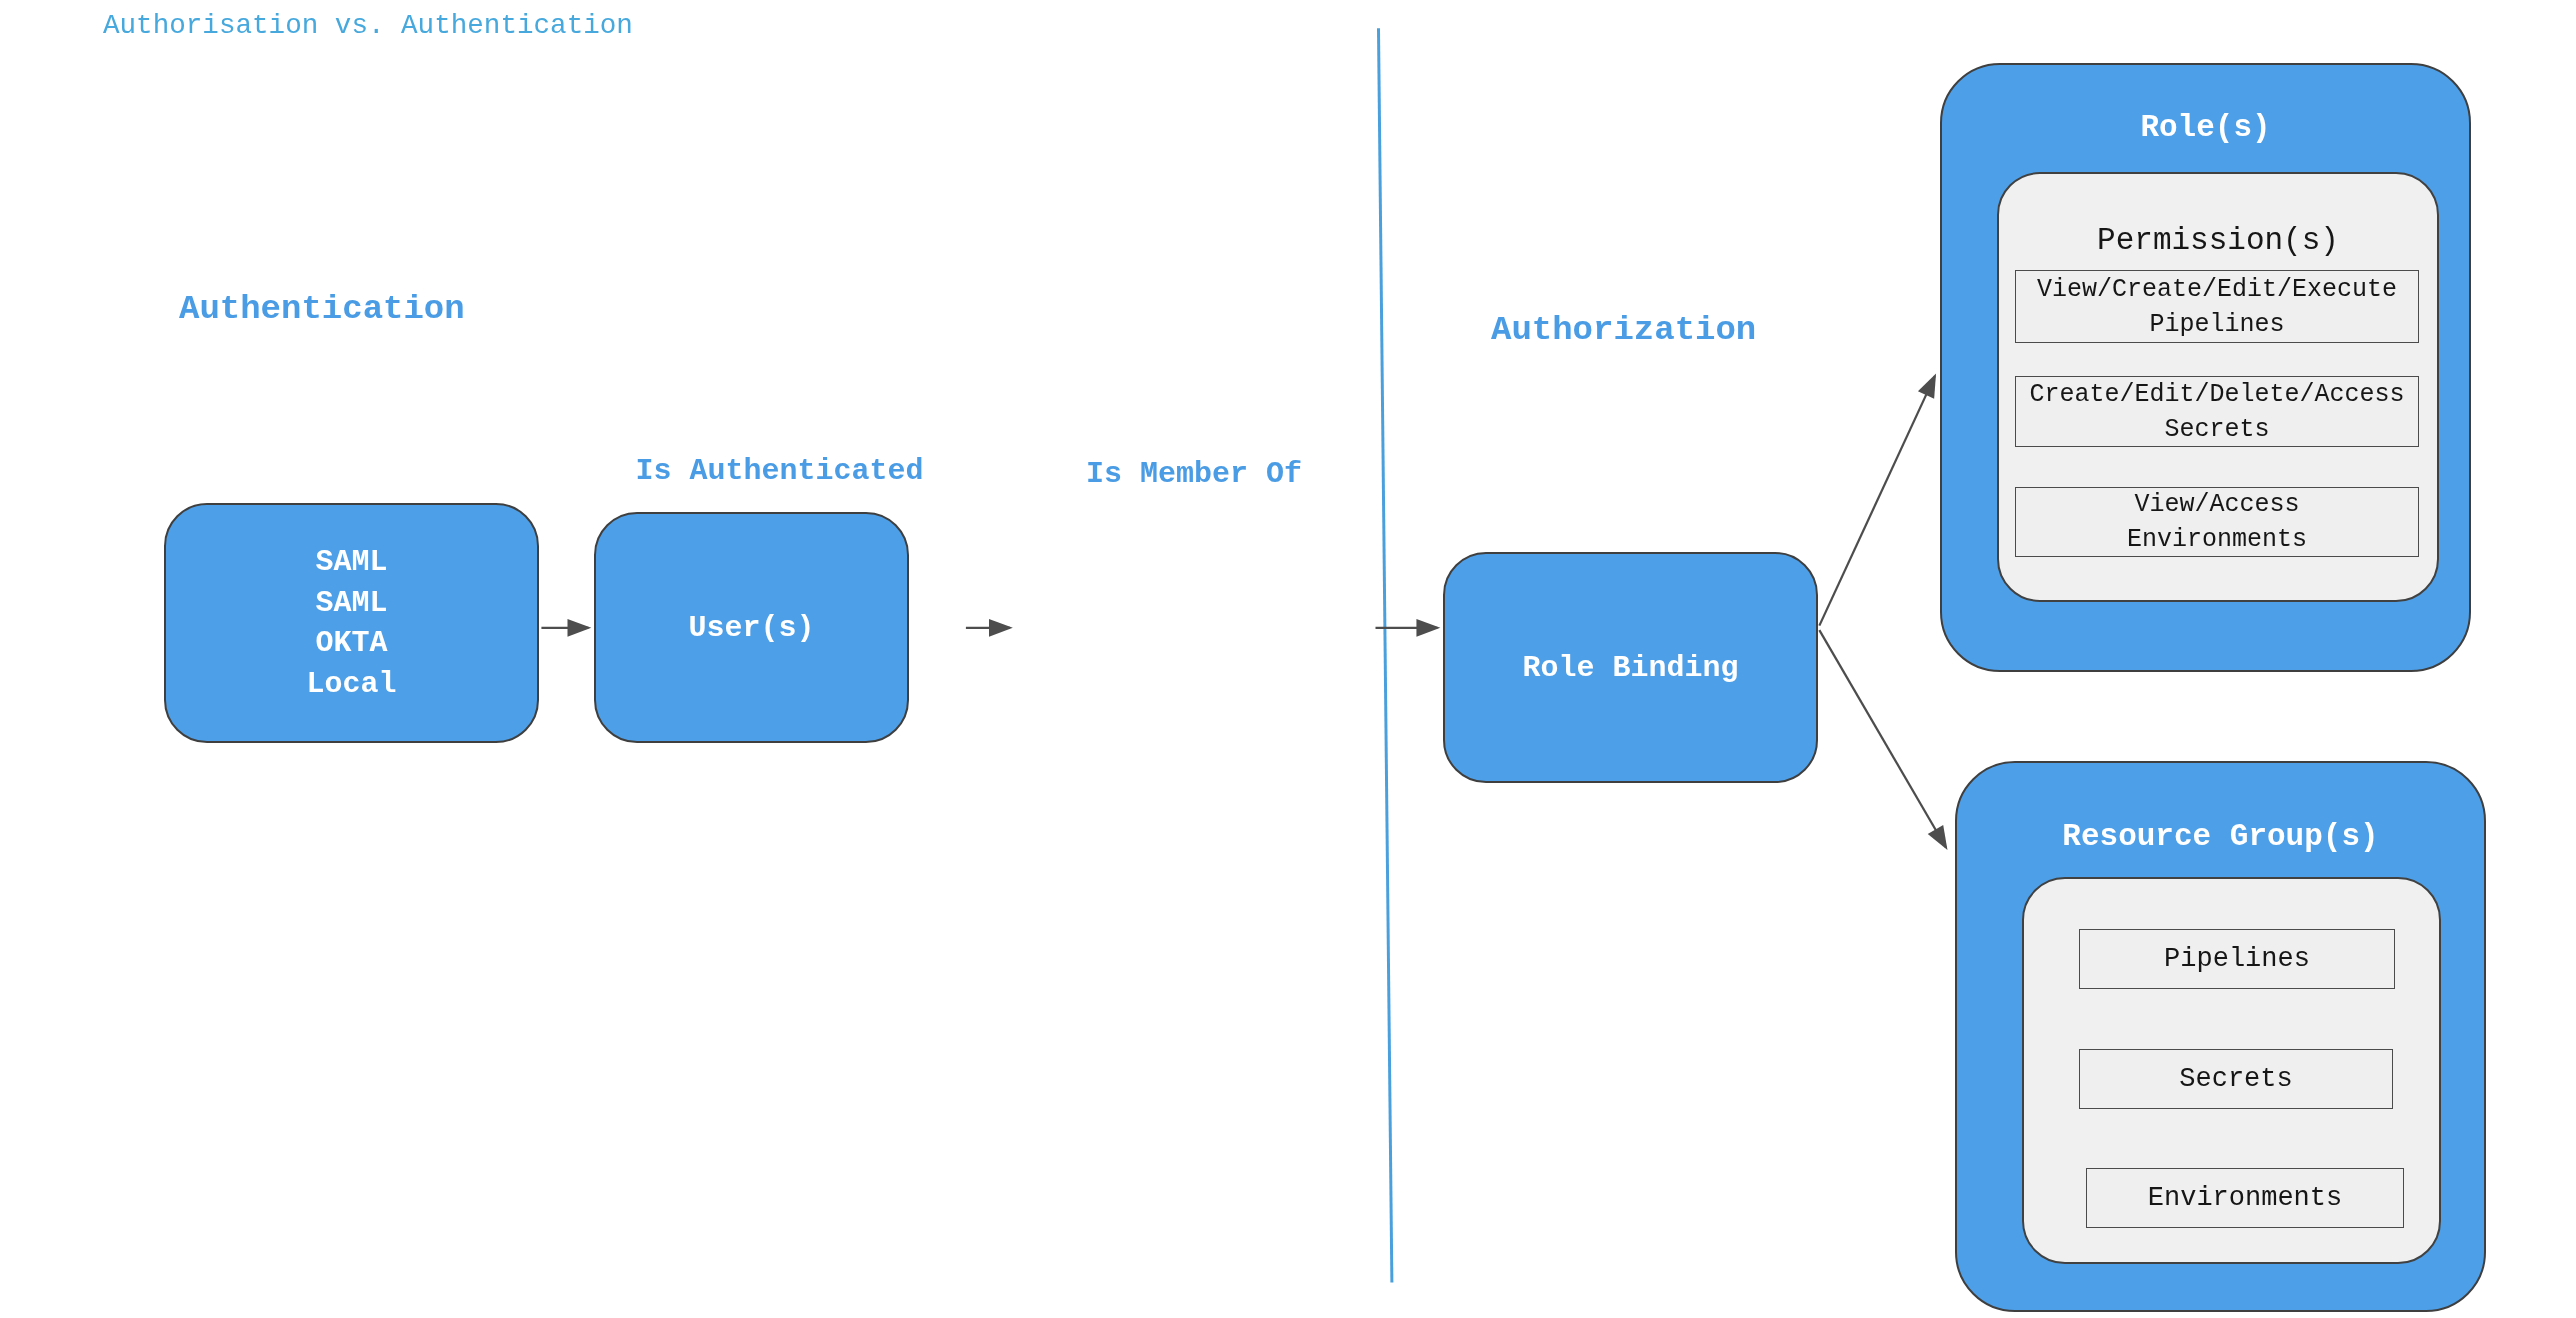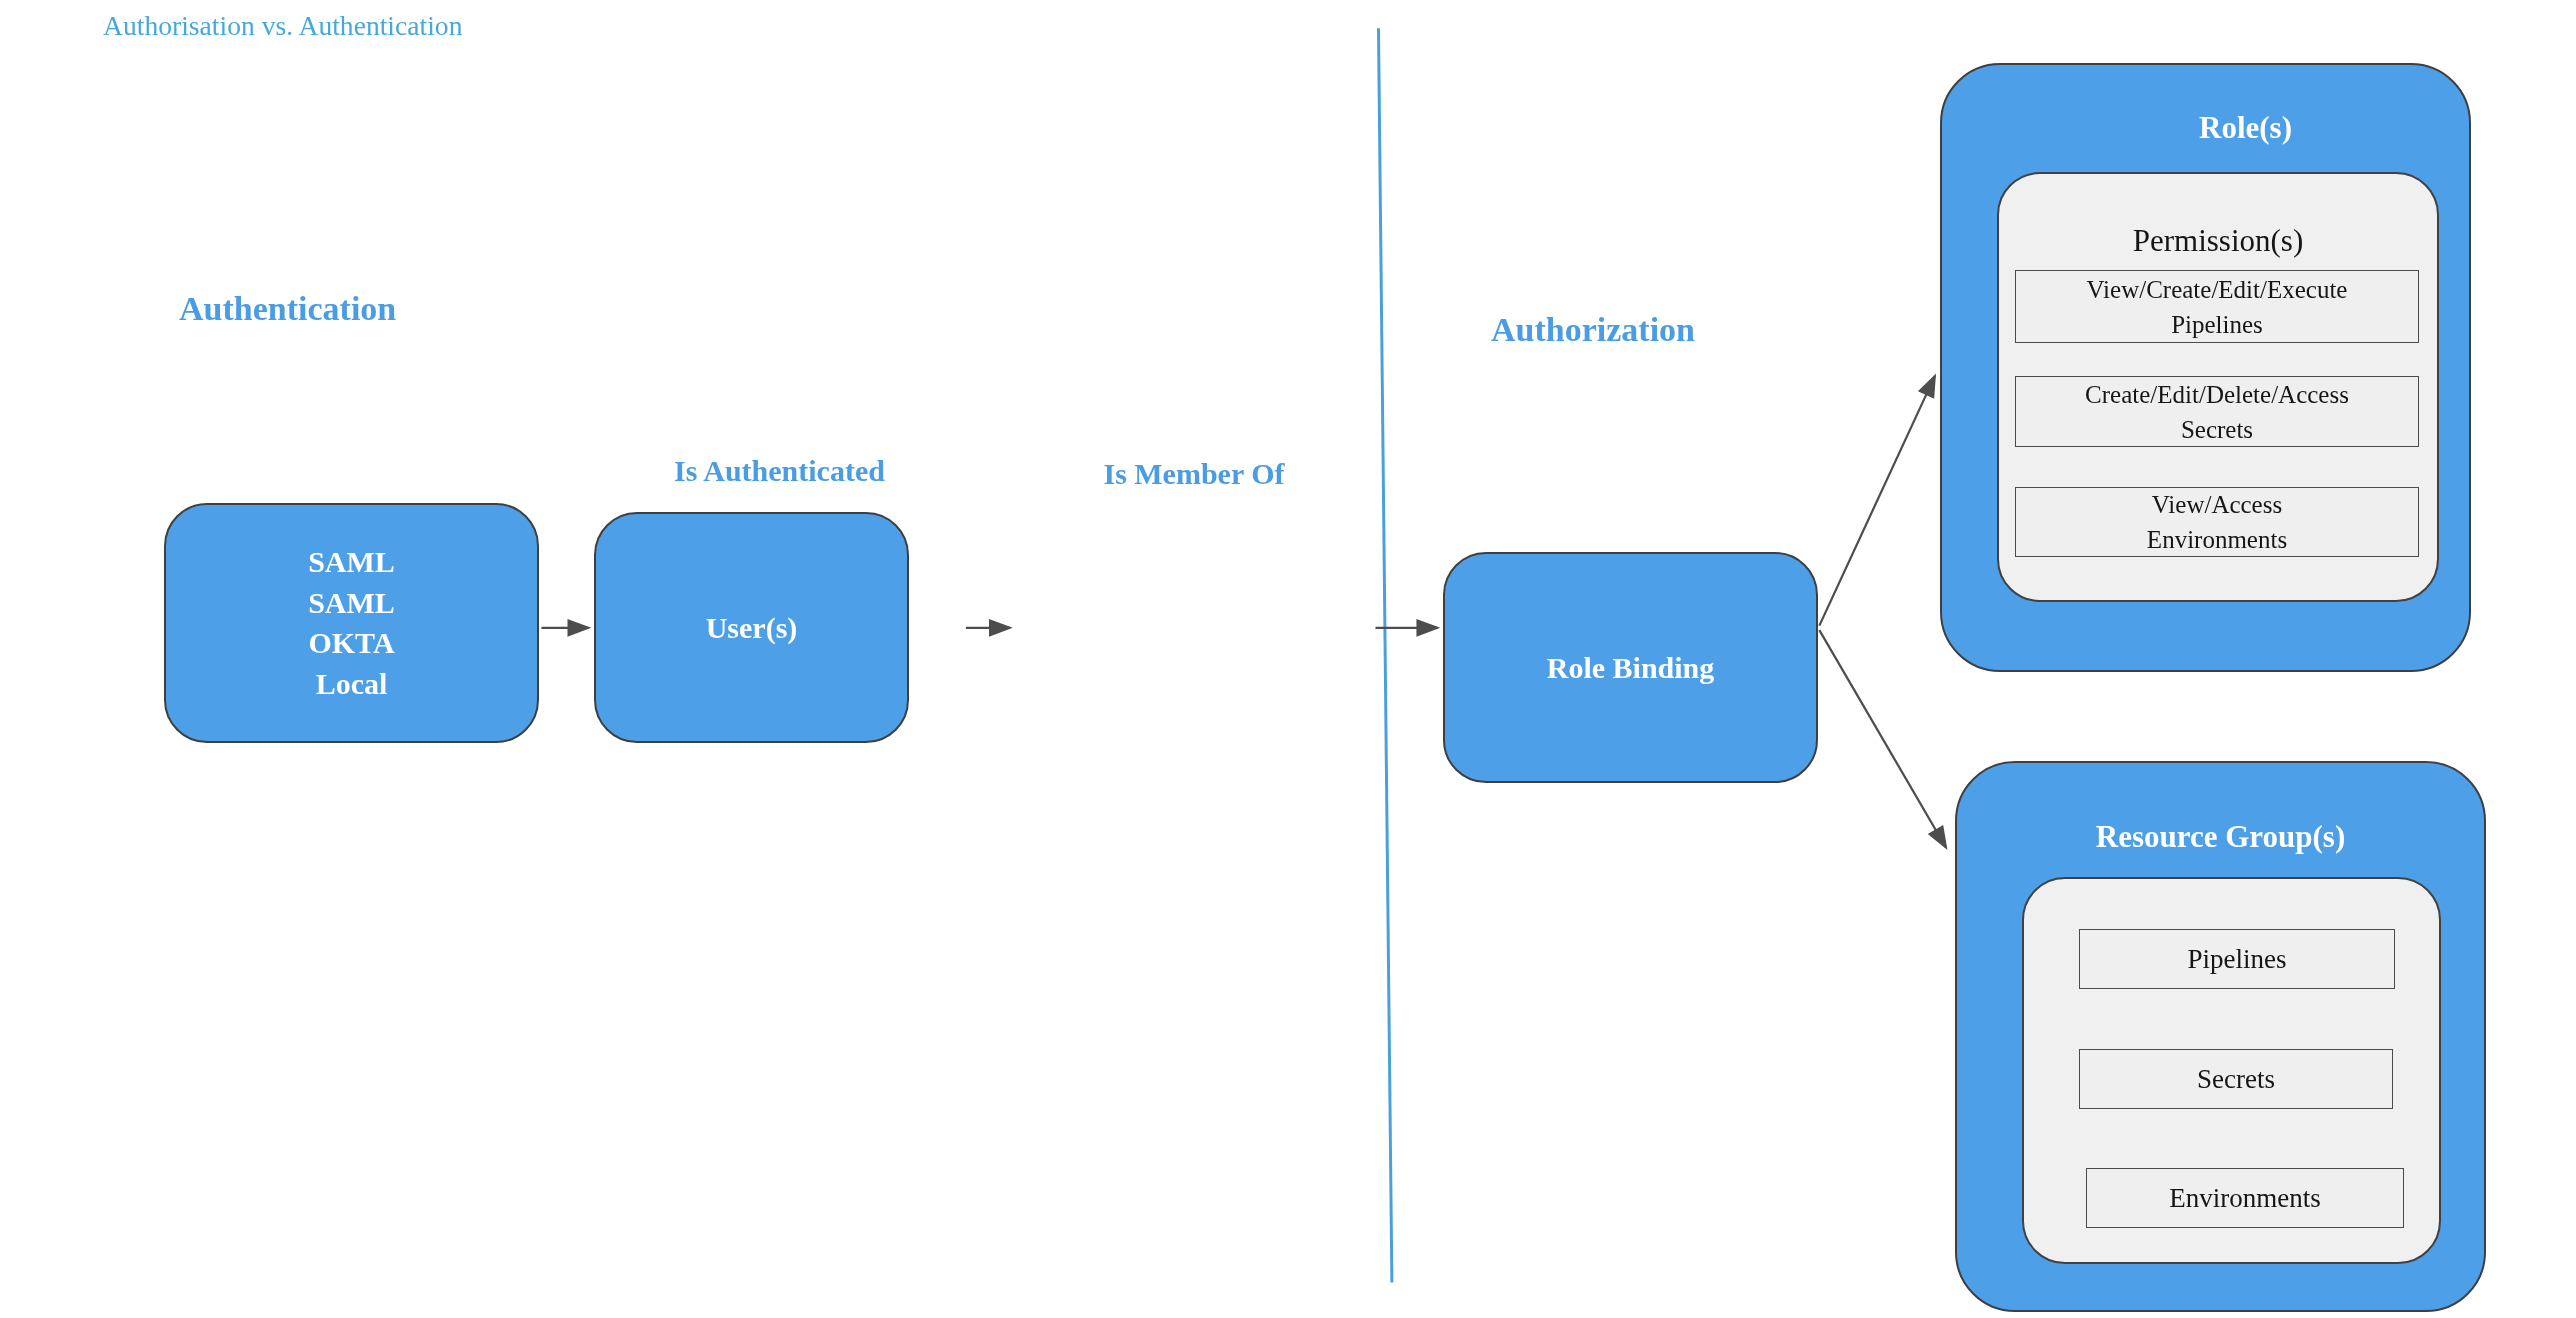--- a/index.html
+++ b/index.html
@@ -6,21 +6,21 @@
     margin: 0;
     padding: 0;
     background: #ffffff;
   }
   .canvas {
     position: relative;
     width: 2576px;
     height: 1319px;
     background: #ffffff;
     overflow: hidden;
-    font-family: Liberation Serif, serif;
+    font-family: Liberation Mono, monospace;
   }
 
   .page-title {
     position: absolute;
     left: 103px;
     top: 10.4px;
     font-size: 27.6px;
     font-weight: 400;
     color: #46a8dd;
     white-space: nowrap;
@@ -88,21 +88,21 @@
   .resources-container { left: 1955px; top: 761px; width: 531px; height: 551px; }
 
   .container-title {
     position: absolute;
     font-size: 31px;
     font-weight: 700;
     color: #ffffff;
     text-align: center;
     white-space: nowrap;
   }
-  .roles-title     { left: 1940px; width: 531px; top: 110px; margin-left: 40px; }
+  .roles-title     { left: 1940px; width: 531px; top: 110px; }
   .resources-title { left: 1955px; width: 531px; top: 819px; }
 
   .inner-panel {
     position: absolute;
     background: #f0f0f0;
     border: 2.2px solid #414141;
     border-radius: 43px;
     box-sizing: border-box;
   }
   .roles-inner     { left: 1997px; top: 172px;  width: 442px; height: 430px; }

